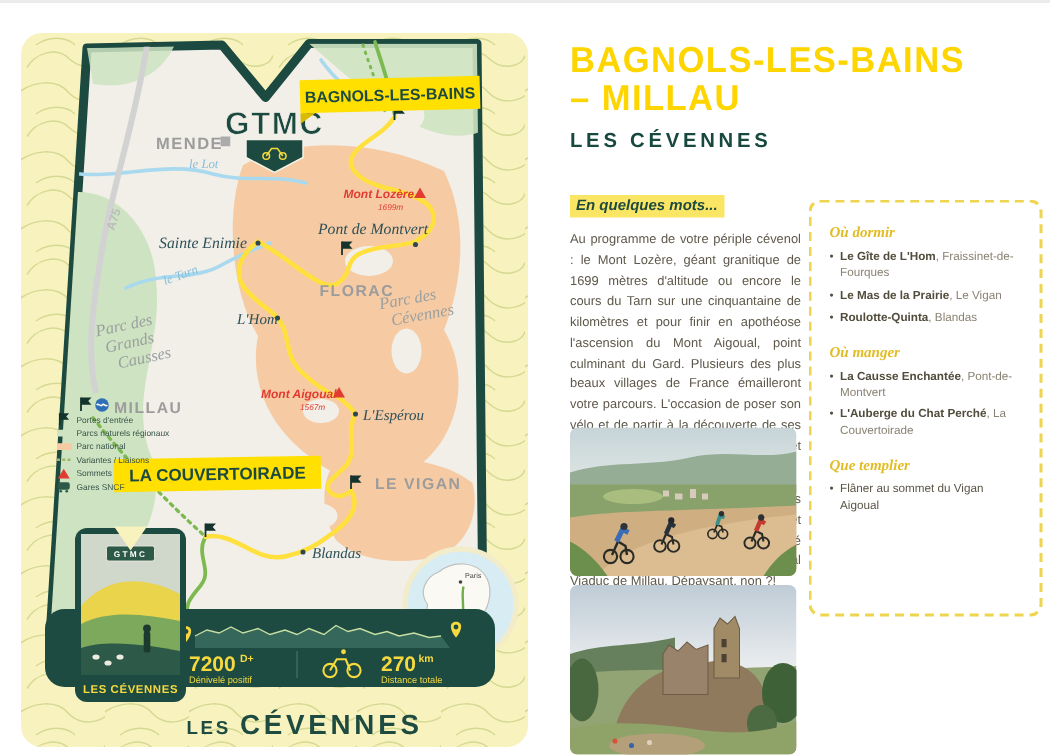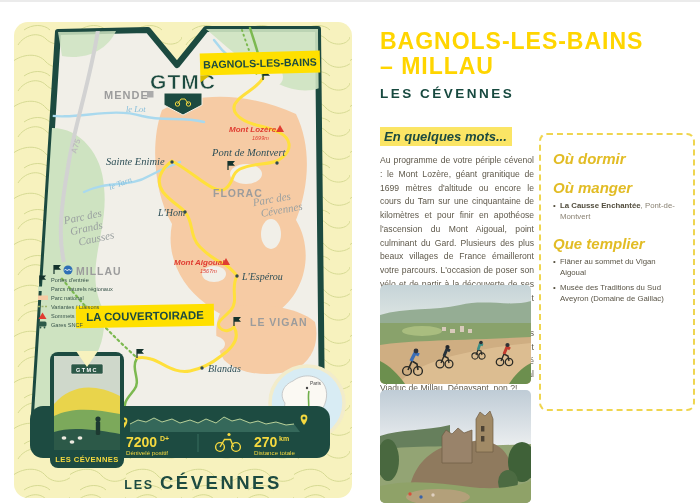--- a/index.html
+++ b/index.html
@@ -8,30 +8,30 @@
   .topline{position:absolute;top:0;left:0;width:700px;height:2px;background:#ebebeb;}
 
   
   .header{position:absolute;left:380px;top:28px;width:300px;}
   .title-line{color:#FFD500;font-weight:800;font-size:24px;line-height:1.06;
               letter-spacing:1px;transform:scaleX(.96);transform-origin:left top;white-space:nowrap;}
   .subtitle{color:#17493F;font-weight:700;font-size:13.5px;letter-spacing:2.5px;margin-top:7px;}
 
   .intro{position:absolute;left:380px;top:127px;width:154px;}
   .intro-tag{display:inline-block;background:#FBE565;color:#1C4A40;font-weight:700;
-             font-style:italic;font-size:13px;padding:2px 5px 2px 4px;}
+             font-style:italic;font-size:10px;padding:2px 5px 2px 4px;}
   .intro p{font-size:8.6px;line-height:1.6;color:#5E584A;text-align:justify;margin:8px 0 0 0;}
 
   .photo{position:absolute;left:380px;border-radius:5px;overflow:hidden;display:block;}
   .photo1{top:285px;}
   .photo2{top:390px;}
 
   .sidebar{position:absolute;left:539px;top:133px;width:156px;height:278px;box-sizing:border-box;
            border:2px dashed #EFD54F;border-radius:8px;background:#ffffff;padding:13px 12px 10px 12px;}
-  .sec-h{color:#E2BC25;font-weight:700;font-style:italic;font-size:15px;margin:12px 0 5px 0;}
+  .sec-h{color:#E2BC25;font-weight:700;font-style:italic;font-size:10px;margin:12px 0 5px 0;font-family:Liberation Serif, serif;}
   .sec-h.first{margin-top:2px;}
   .sidebar ul{list-style:none;margin:0;padding:0;}
   .sidebar li{font-size:7.8px;line-height:1.4;color:#55503F;margin:4px 0;padding-left:7px;position:relative;}
   .sidebar li::before{content:"•";position:absolute;left:0;top:0;color:#55503F;}
   .sidebar li b{color:#514C3C;}
   .sidebar li .detail{color:#8A8273;}
   .sidebar li.plain span{color:#5A5547;}
 </style>
 </head>
 <body>
@@ -341,28 +341,33 @@
     <g>
       <circle cx="30" cy="104" r="1.7" fill="#D84F3A"></circle>
       <circle cx="41" cy="107" r="1.7" fill="#3A62A8"></circle>
       <circle cx="53" cy="105" r="1.7" fill="#E0D0C0"></circle>
     </g>
   </svg>
 
   <aside class="sidebar">
     <div class="sec">
       <div class="sec-h first">Où dormir</div>
+      <ul>
+        <li><b>Le Gîte de L'Hom</b><span class="detail">, Fraissinet-de-Fourques</span></li>
+        <li><b>Le Mas de la Prairie</b><span class="detail">, Le Vigan</span></li>
+        <li><b>Roulotte-Quinta</b><span class="detail">, Blandas</span></li>
+      </ul>
     </div>
     <div class="sec">
       <div class="sec-h">Où manger</div>
       <ul>
         <li><b>La Causse Enchantée</b><span class="detail">, Pont-de-Montvert</span></li>
+        <li><b>L'Auberge du Chat Perché</b><span class="detail">, La Couvertoirade</span></li>
       </ul>
     </div>
     <div class="sec">
       <div class="sec-h">Que templier</div>
       <ul>
         <li class="plain"><span>Flâner au sommet du Vigan Aigoual</span></li>
-        <li class="plain"><span>Musée des Traditions du Sud Aveyron (Domaine de Gaillac)</span></li>
       </ul>
     </div>
   </aside>
 </div>
 
 </body></html>

